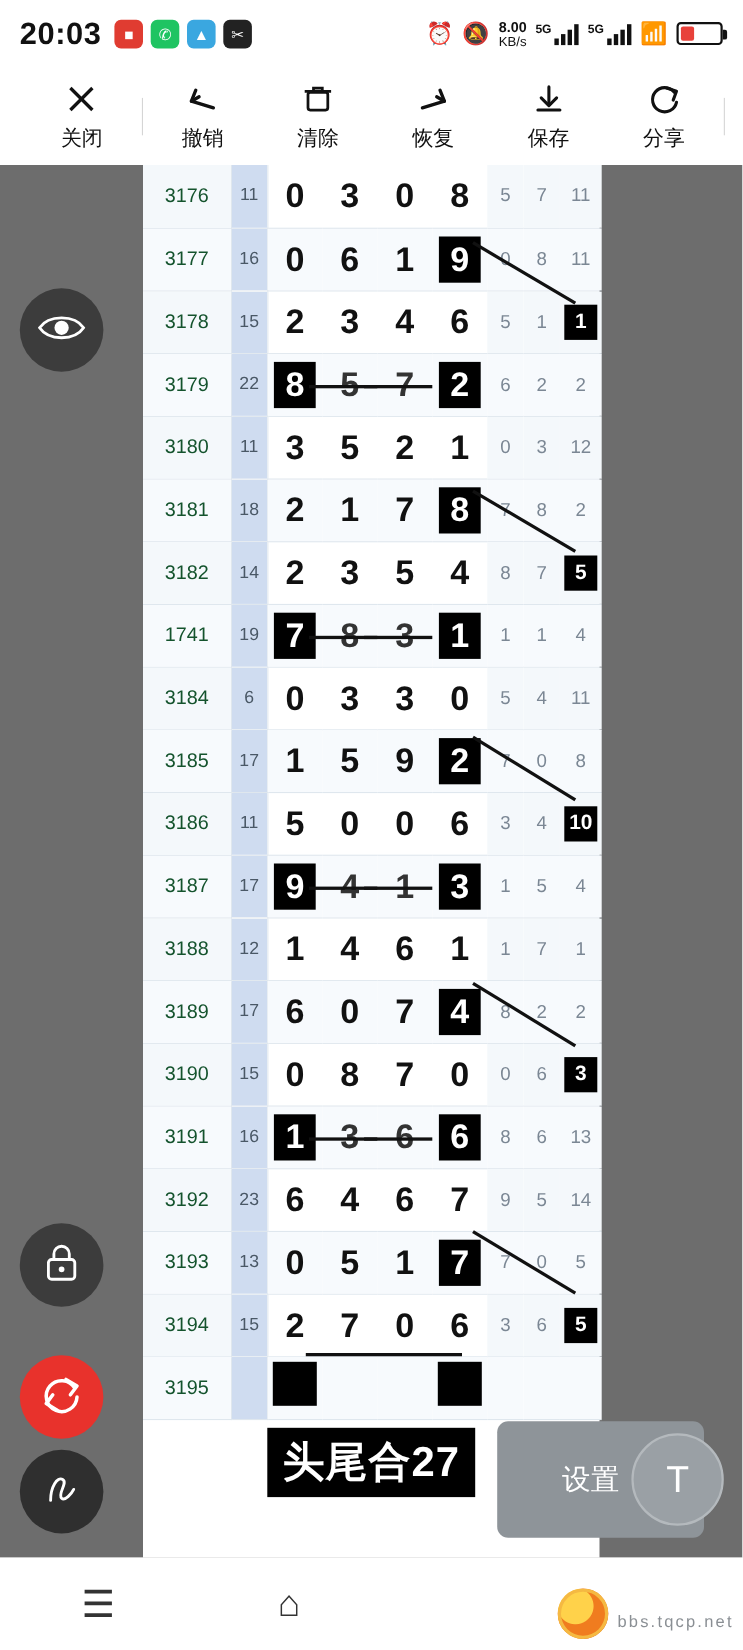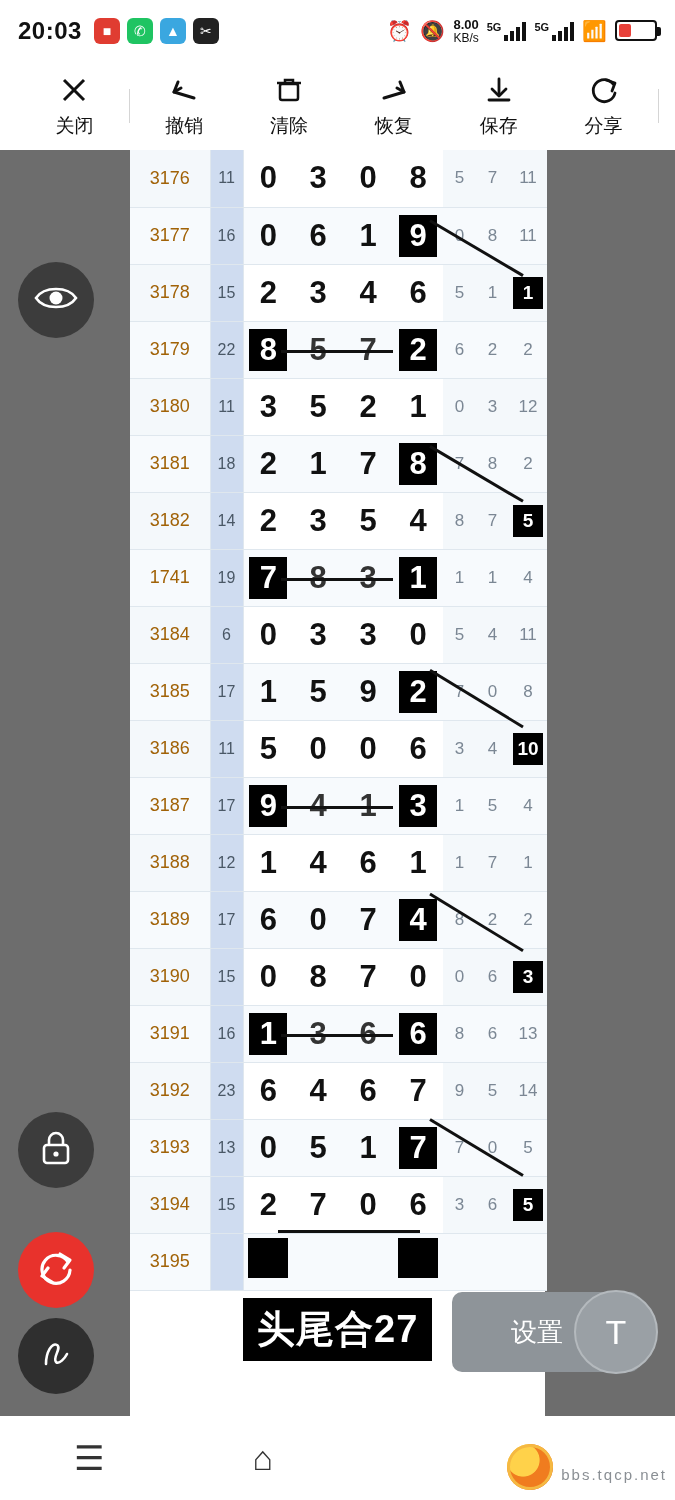--- a/index.html
+++ b/index.html
@@ -13,21 +13,21 @@
 
   
   .statusbar {
     height:62px;
     display:flex;
     align-items:center;
     padding:0 18px;
     background:#ffffff;
   }
   .sb-time {
-    font-size:24px;
+    font-size:28px;
     font-weight:600;
     color:#111;
     letter-spacing:0.5px;
     margin-right:12px;
   }
   .sb-icons-left { display:flex; align-items:center; gap:7px; }
   .sb-ico {
     width:26px; height:26px; border-radius:6px;
     display:flex; align-items:center; justify-content:center;
     font-size:14px; color:#fff;
@@ -97,21 +97,21 @@
   
   .tbl { width:100%; border-collapse:collapse; table-layout:fixed; }
   .tbl td {
     height:57px;
     border-bottom:1px solid #dfe7ee;
     text-align:center;
     vertical-align:middle;
     position:relative;
   }
   .c-idx {
-    width:80px; font-size:18px; color:#a16207; background:#f4f8fb;
+    width:80px; font-size:18px; color:#14532d; background:#f4f8fb;
     border-right:1px solid #dfe7ee;
   }
   .c-sum {
     width:33px; font-size:16px; color:#4a5866; background:#cfdcf0;
     border-right:1px solid #dfe7ee;
   }
   .c-d { width:50px; font-size:31px; font-weight:700; color:#111; }
   .c-t { width:33px; font-size:17px; color:#7b8794; background:#f4f8fb; }
   .c-t.wide { width:38px; }
   .row-alt td { background:#f7fafd; }
@@ -156,21 +156,21 @@
   }
   .fab.eye { left:18px; top:112px; }
   .fab.lock { left:18px; top:962px; }
   .fab.refresh { left:18px; top:1082px; background:#e8322c; }
   .fab.pen { left:18px; top:1168px; background:#2f2f2f; }
 
   
   .settings-pill {
     position:absolute;
     left:452px; top:1142px;
-    width:188px; height:80px;
+    width:188px; height:106px;
     background:#8e9499;
     border-radius:10px;
     display:flex; align-items:center; justify-content:center;
     color:#fff; font-size:26px; gap:17px;
   }
   .settings-pill .divider { width:1px; height:36px; background:#cfd3d6; }
   .settings-pill .circle-btn {
     position:absolute; right:-18px;
     width:84px; height:84px; border-radius:50%;
     background:#9aa0a5; border:2px solid #b4b9bd;

